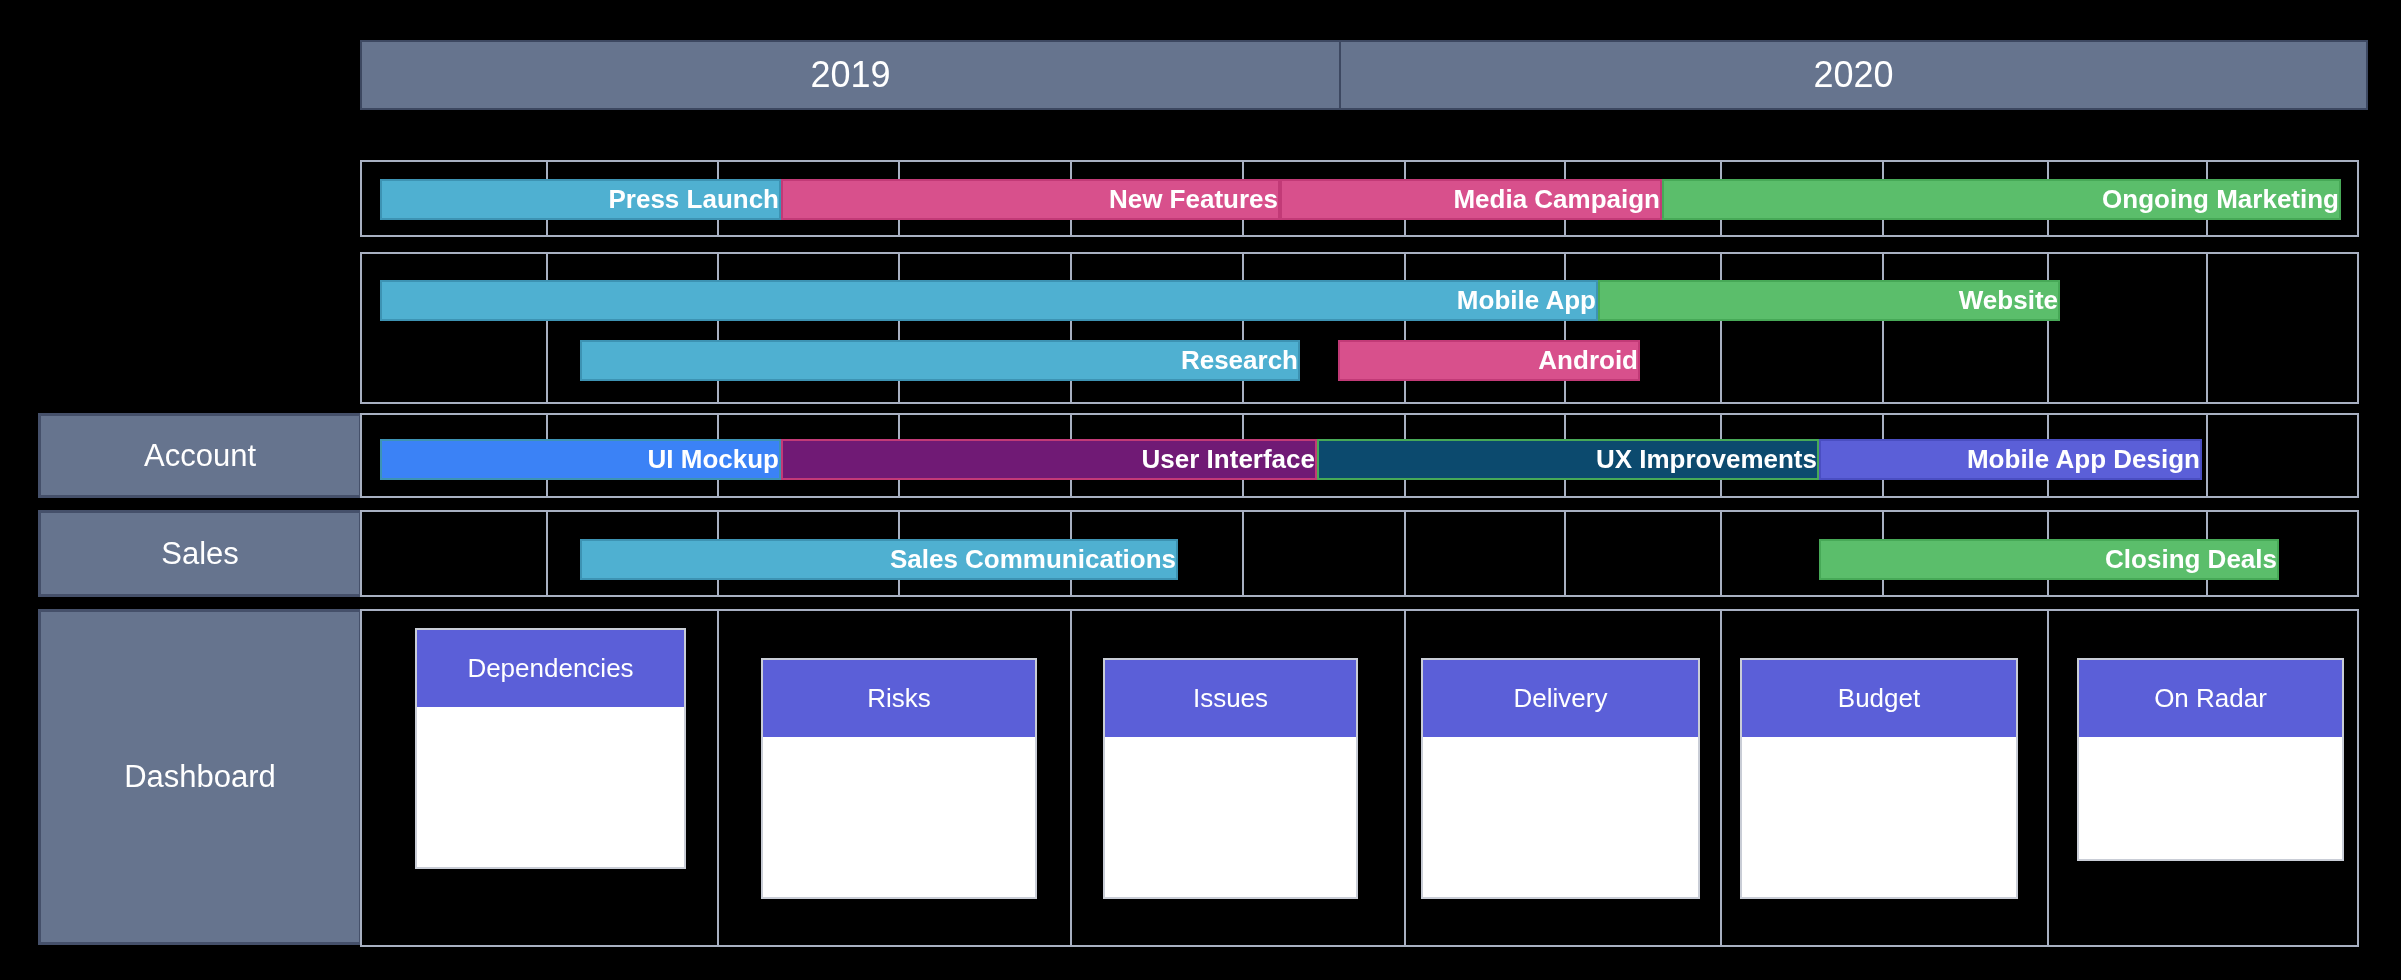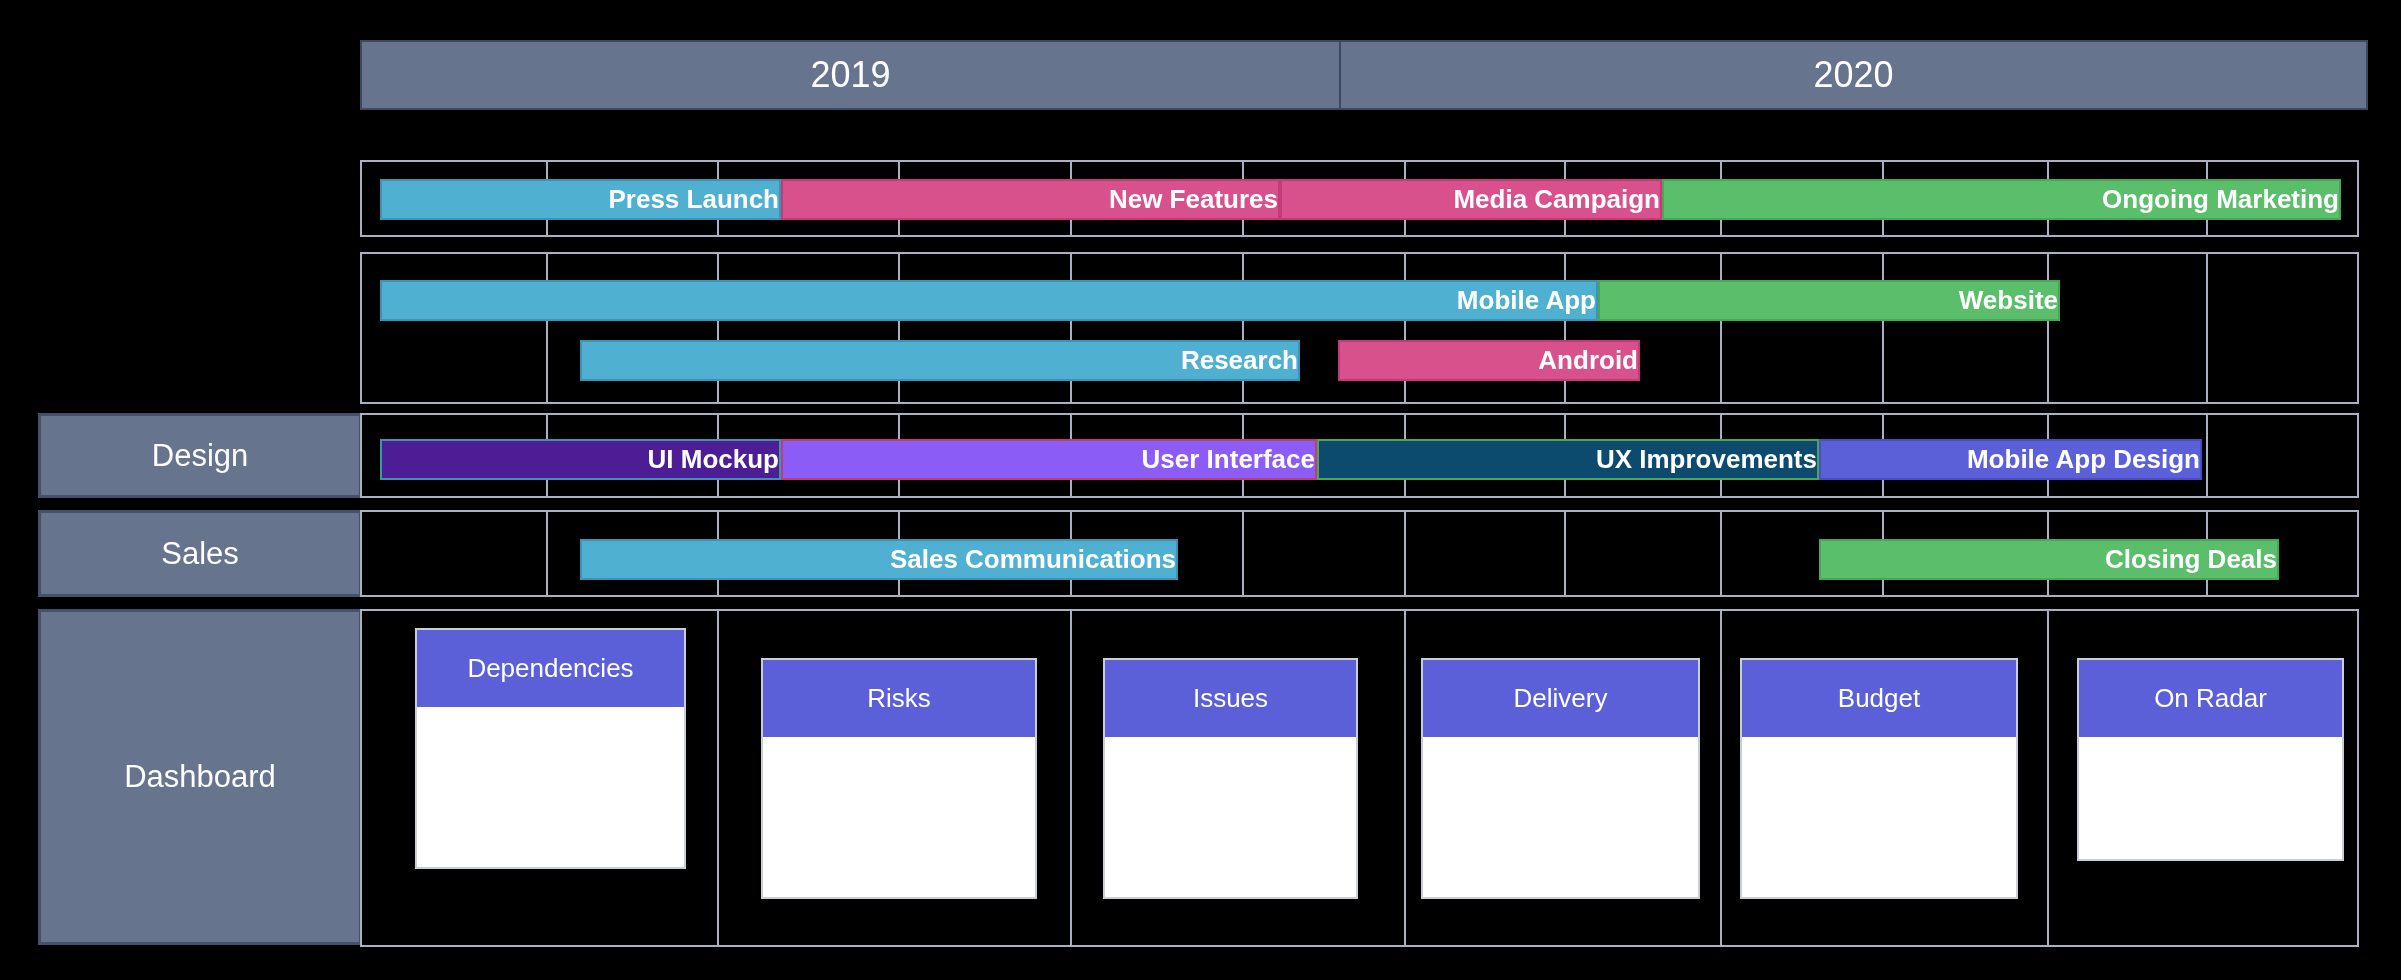--- a/index.html
+++ b/index.html
@@ -72,38 +72,38 @@
     <div class="abs task-bar" style="left: 1598px; top: 280px; width: 462px; height: 41px; background: rgb(91, 190, 107); border-color: rgb(71, 169, 87);">
       <span>Website</span>
     </div>
     <div class="abs task-bar" style="left: 580px; top: 340px; width: 720px; height: 41px; background: rgb(79, 176, 209); border-color: rgb(61, 147, 179);">
       <span>Research</span>
     </div>
     <div class="abs task-bar" style="left: 1338px; top: 340px; width: 302px; height: 41px; background: rgb(216, 80, 140); border-color: rgb(194, 58, 119);">
       <span>Android</span>
     </div>
     <div class="abs row-label" style="left: 38px; top: 413px; width: 324px; height: 85px;">
-      <span>Design</span>
+      <span>Account</span>
     </div>
     <div class="abs row-box" style="left: 360px; top: 413px; width: 1999px; height: 85px;"></div>
     <div class="abs gridline" style="left: 546px; top: 415px; height: 81px;"></div>
     <div class="abs gridline" style="left: 717px; top: 415px; height: 81px;"></div>
     <div class="abs gridline" style="left: 898px; top: 415px; height: 81px;"></div>
     <div class="abs gridline" style="left: 1070px; top: 415px; height: 81px;"></div>
     <div class="abs gridline" style="left: 1242px; top: 415px; height: 81px;"></div>
     <div class="abs gridline" style="left: 1404px; top: 415px; height: 81px;"></div>
     <div class="abs gridline" style="left: 1564px; top: 415px; height: 81px;"></div>
     <div class="abs gridline" style="left: 1720px; top: 415px; height: 81px;"></div>
     <div class="abs gridline" style="left: 1882px; top: 415px; height: 81px;"></div>
     <div class="abs gridline" style="left: 2047px; top: 415px; height: 81px;"></div>
     <div class="abs gridline" style="left: 2206px; top: 415px; height: 81px;"></div>
-    <div class="abs task-bar" style="left: 380px; top: 439px; width: 401px; height: 41px; background: #4c1d95; border-color: rgb(61, 147, 179);">
+    <div class="abs task-bar" style="left: 380px; top: 439px; width: 401px; height: 41px; background: #3b82f6; border-color: rgb(61, 147, 179);">
       <span>UI Mockup</span>
     </div>
-    <div class="abs task-bar" style="left: 781px; top: 439px; width: 536px; height: 41px; background: #8b5cf6; border-color: rgb(194, 58, 119);">
+    <div class="abs task-bar" style="left: 781px; top: 439px; width: 536px; height: 41px; background: #701a75; border-color: rgb(194, 58, 119);">
       <span>User Interface</span>
     </div>
     <div class="abs task-bar" style="left: 1317px; top: 439px; width: 502px; height: 41px; background: #0c4a6e; border-color: rgb(71, 169, 87);">
       <span>UX Improvements</span>
     </div>
     <div class="abs task-bar" style="left: 1819px; top: 439px; width: 383px; height: 41px; background: rgb(91, 95, 216); border-color: rgb(74, 78, 194);">
       <span>Mobile App Design</span>
     </div>
     <div class="abs row-label" style="left: 38px; top: 510px; width: 324px; height: 87px;">
       <span>Sales</span>

